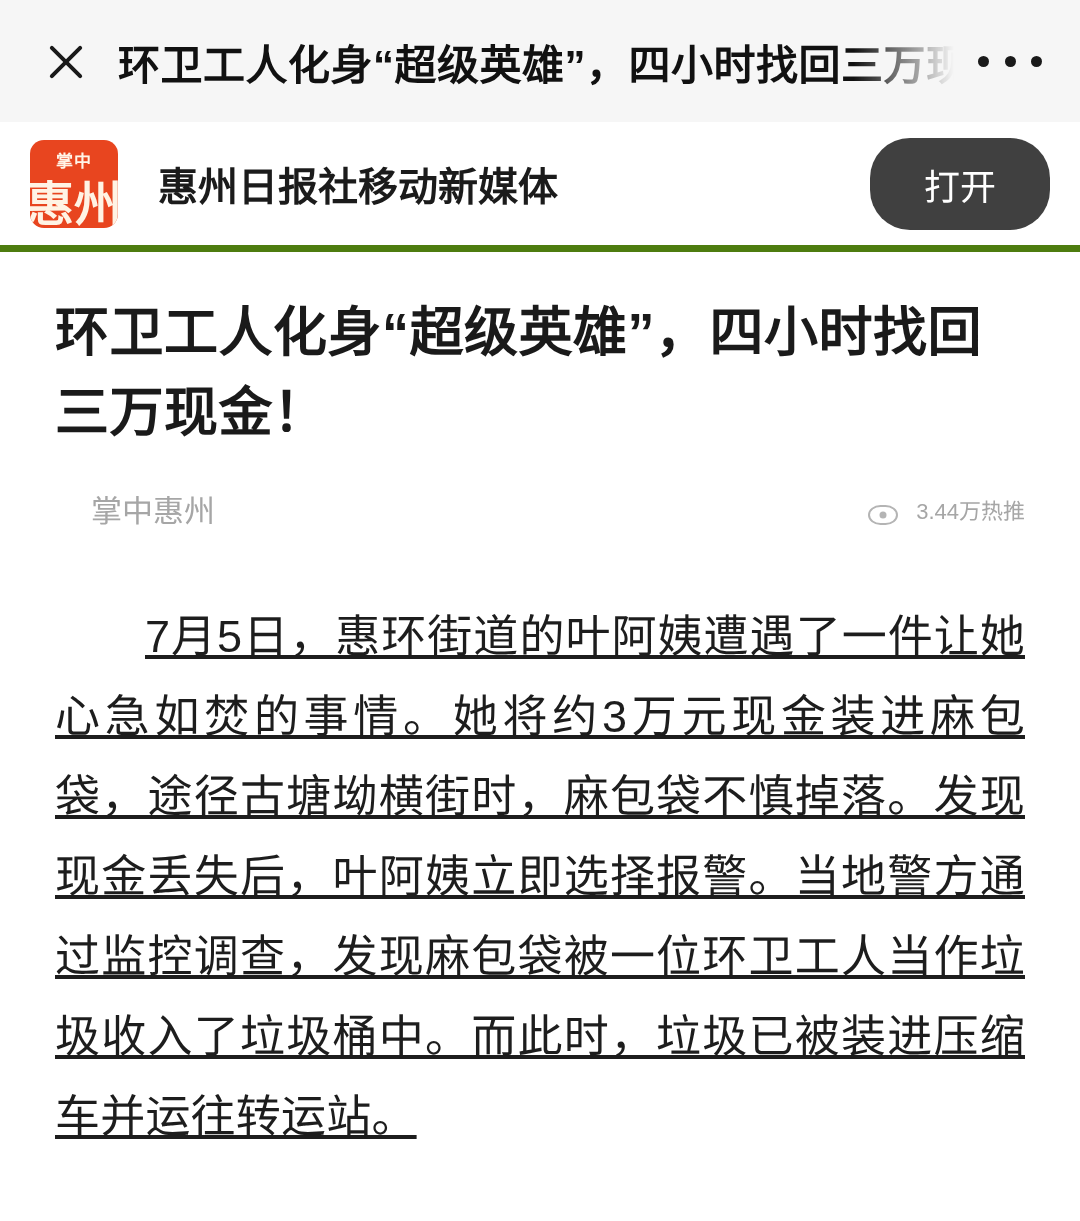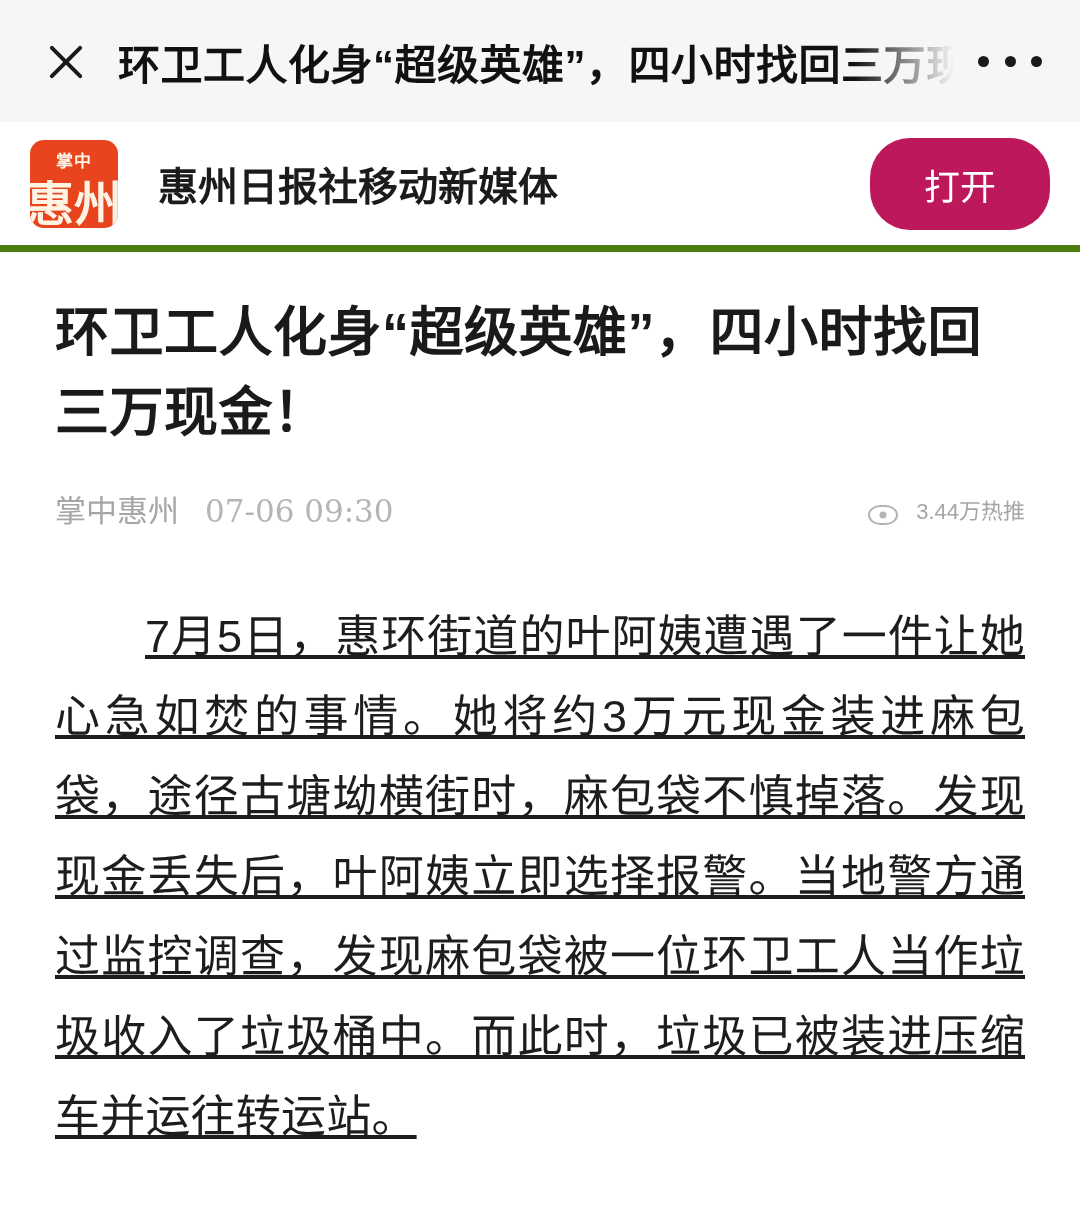--- a/index.html
+++ b/index.html
@@ -125,21 +125,21 @@
   .app-name {
     flex: 1 1 auto;
     font-size: 40px;
     font-weight: 700;
     color: #1b1b1b;
     margin-left: 40px;
     white-space: nowrap;
   }
   .open-button {
     flex: 0 0 auto;
-    background: #be185d;
+    background: #404040;
     color: #ffffff;
     font-size: 36px;
     font-weight: 500;
     border: none;
     border-radius: 40px;
     padding: 20px 54px;
     cursor: pointer;
     font-family: "Liberation Sans", sans-serif;
   }
 
@@ -161,20 +161,21 @@
     align-items: center;
     justify-content: space-between;
     margin-bottom: 66px;
   }
   .meta-left {
     display: flex;
     align-items: baseline;
     gap: 26px;
     color: #a6a6a6;
     font-size: 31px;
+    margin-left: 36px;
   }
   .meta-source { color: #a6a6a6; }
   .meta-time {
     color: #b5b5b5;
     font-family: "DejaVu Serif", serif;
     font-size: 31px;
   }
   .meta-right {
     display: flex;
     align-items: flex-end;
@@ -235,21 +236,20 @@
   <div class="app-name">惠州日报社移动新媒体</div>
   <button class="open-button">打开</button>
 </div>
 
 <div class="article">
   <h1 class="article-title">环卫工人化身“超级英雄”，四小时找回三万现金！</h1>
 
   <div class="meta-row">
     <div class="meta-left">
       <span class="meta-source">掌中惠州</span>
-      <span class="meta-time">07-06 09:30</span>
     </div>
     <div class="meta-right">
       <span class="eye-icon"></span>
       <span>3.44万热推</span>
     </div>
   </div>
 
   <div class="article-body">
     <p>7月5日，惠环街道的叶阿姨遭遇了一件让她心急如焚的事情。她将约3万元现金装进麻包袋，途径古塘坳横街时，麻包袋不慎掉落。发现现金丢失后，叶阿姨立即选择报警。当地警方通过监控调查，发现麻包袋被一位环卫工人当作垃圾收入了垃圾桶中。而此时，垃圾已被装进压缩车并运往转运站。</p>
   </div>

